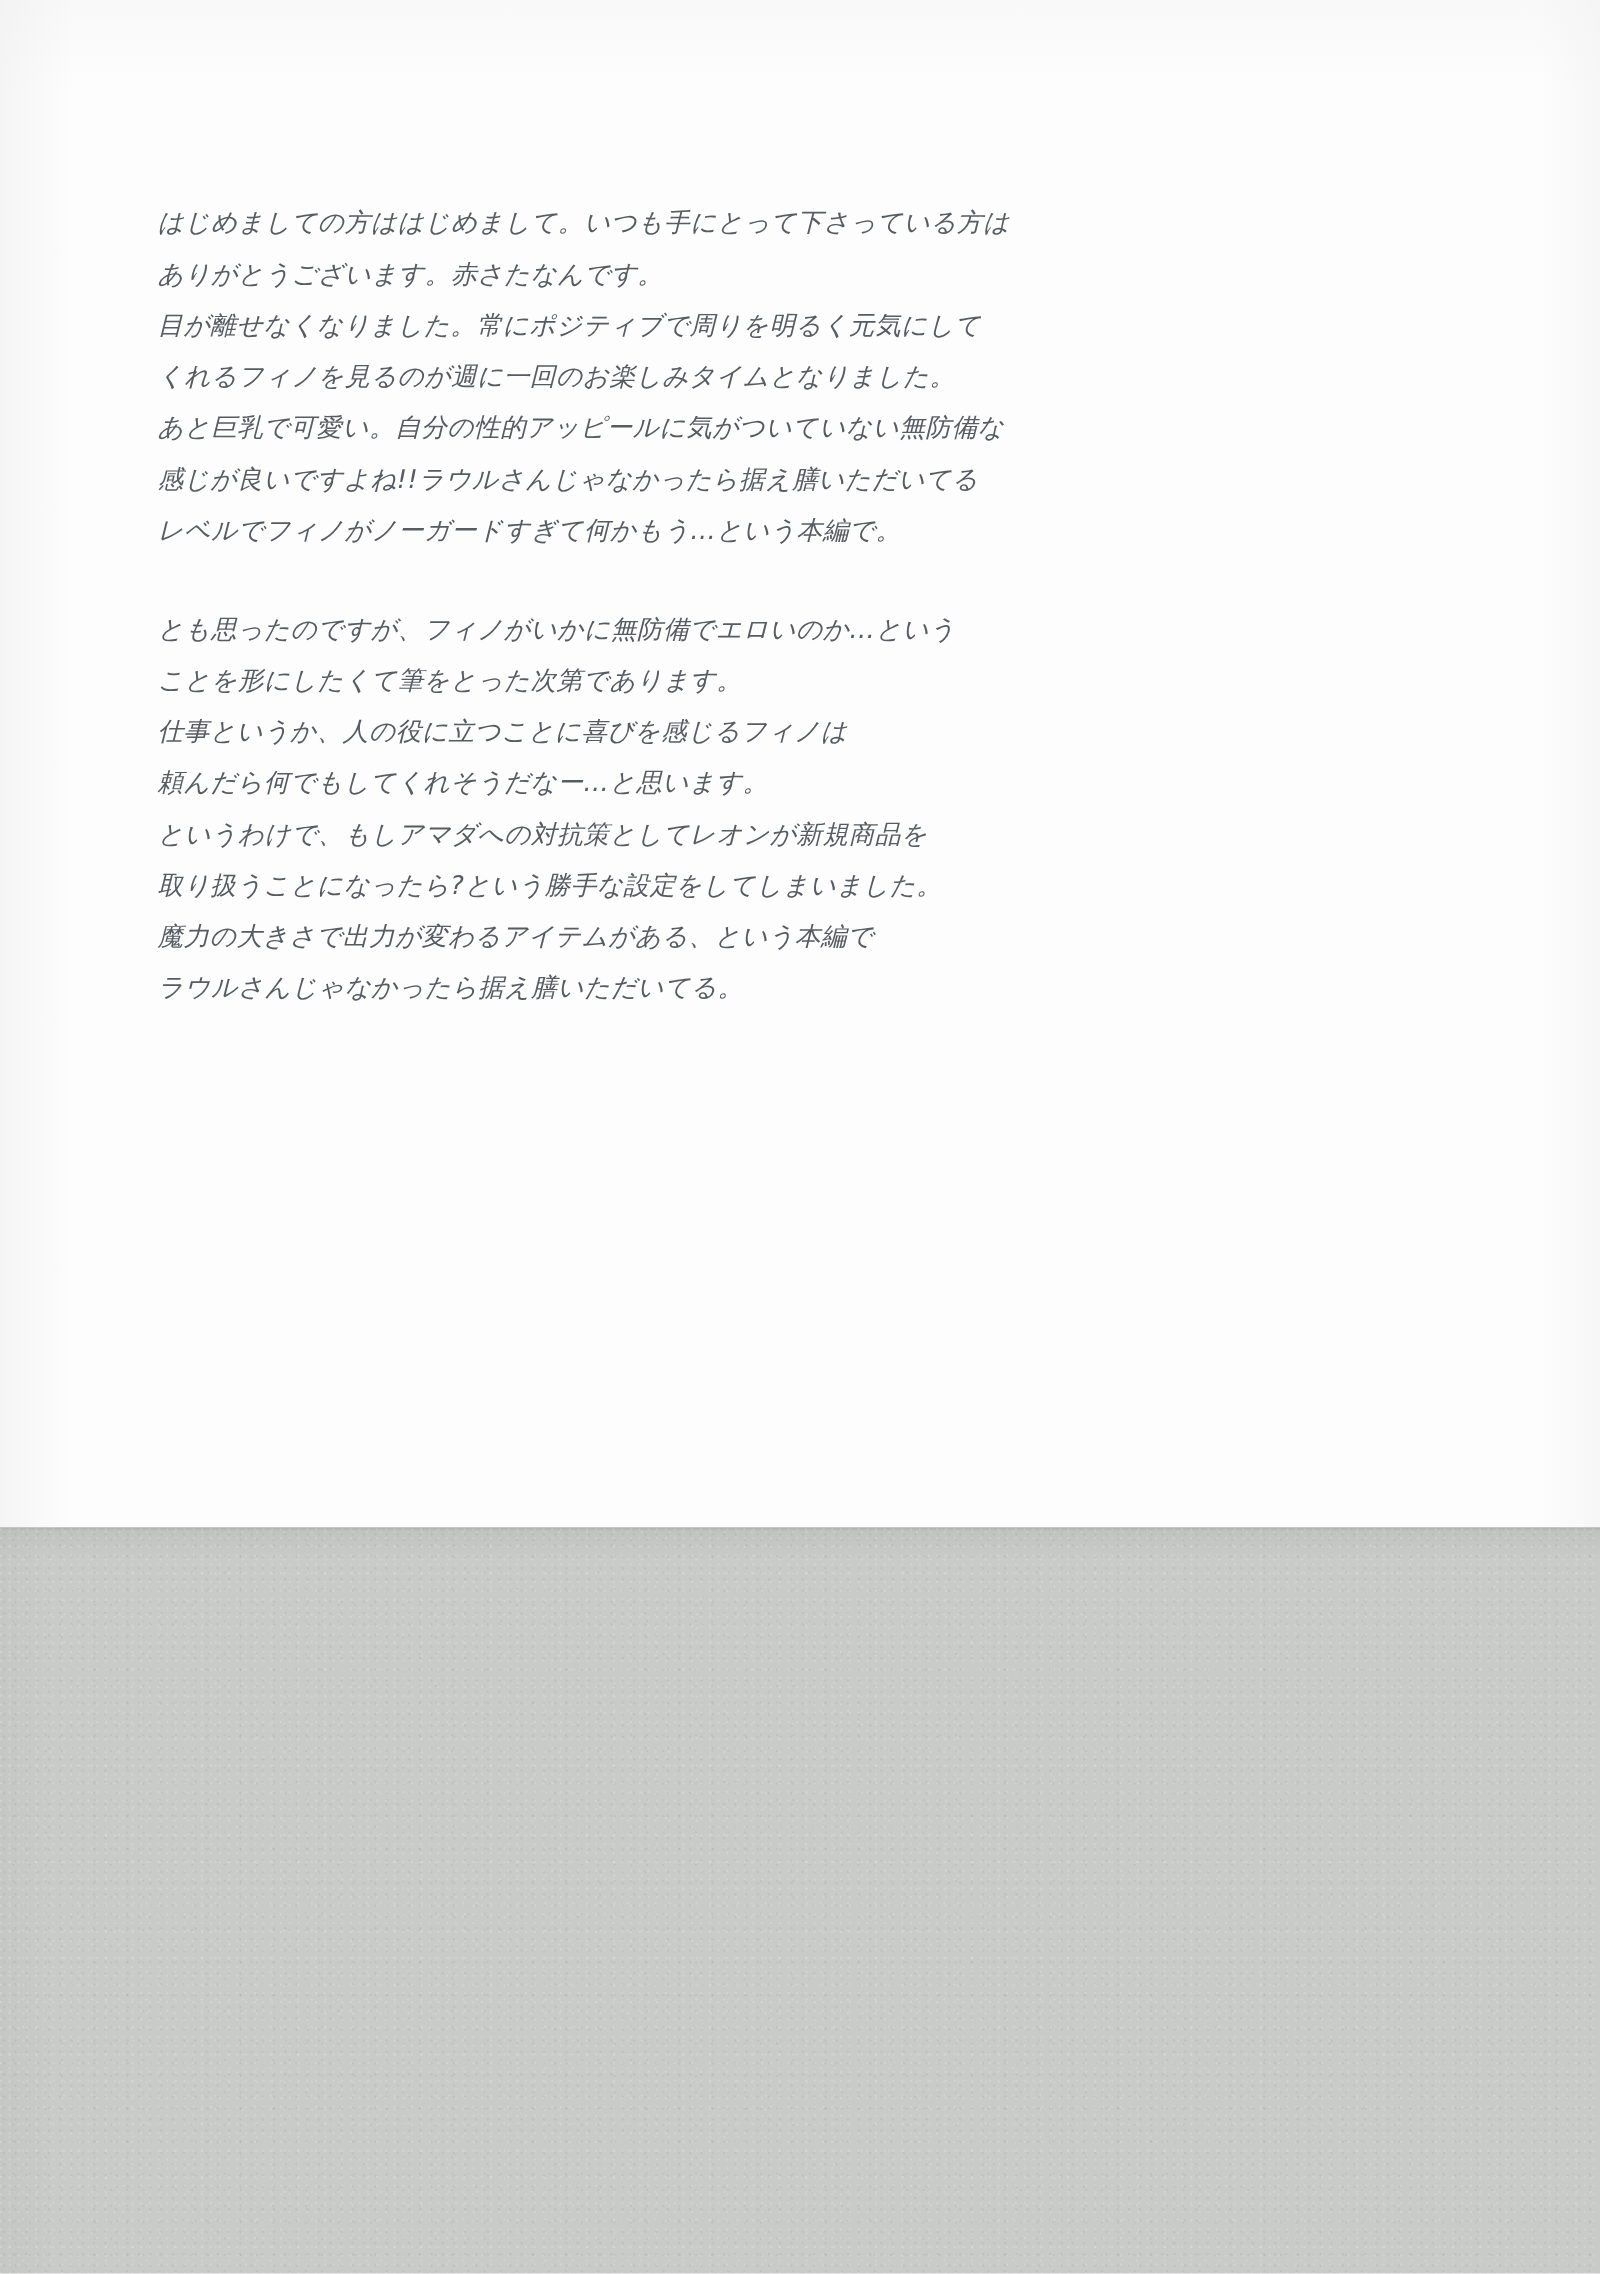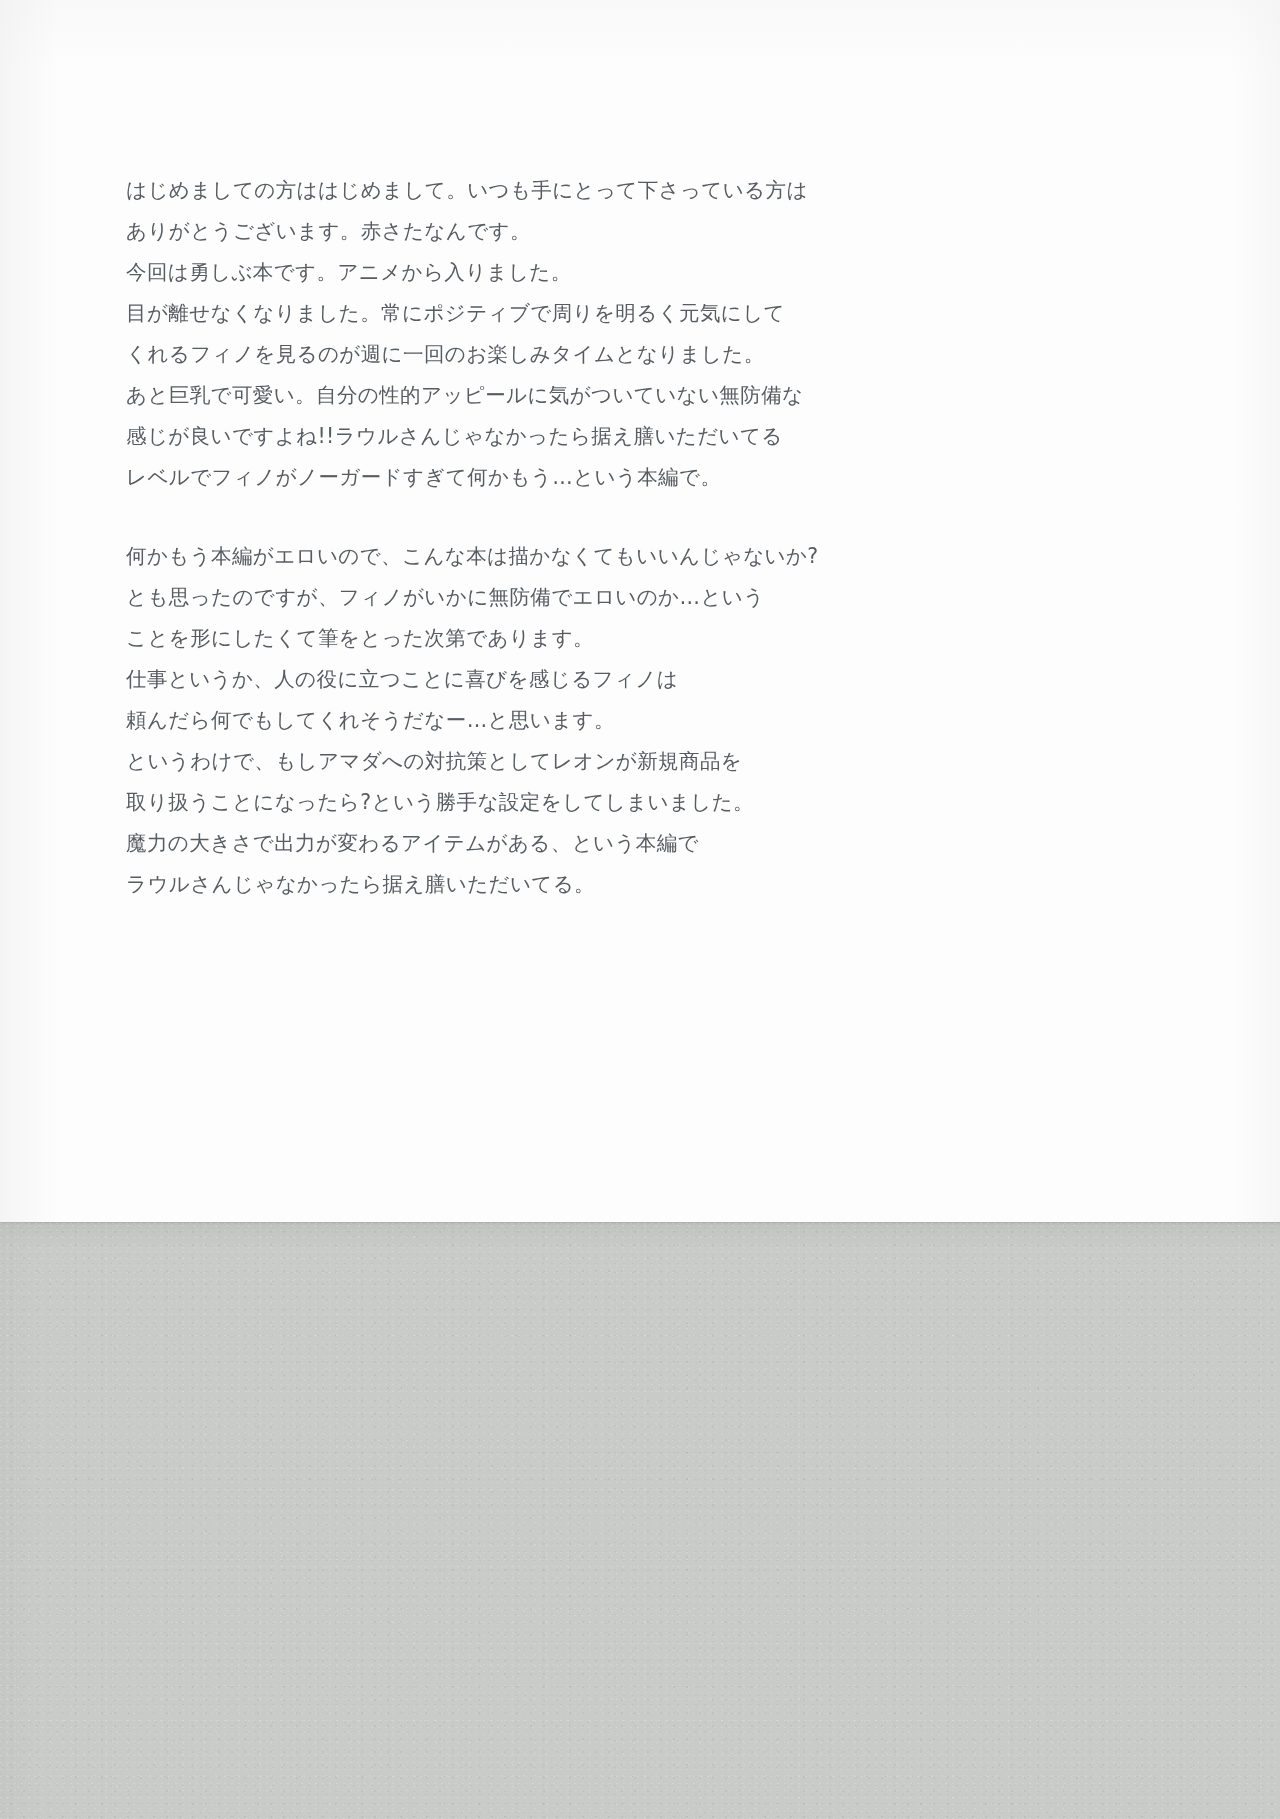--- a/index.html
+++ b/index.html
@@ -38,21 +38,22 @@
 
   
   .afterword {
     position: absolute;
     left: 126px;
     top: 158px;
     width: 980px;
   }
 
   .para {
-    margin: 12px 0 38px 0;
+    margin: 0 0 38px 0;
+    font-style: italic;
   }
   .para:last-child {
     margin-bottom: 0;
   }
 
   .line {
     display: block;
     color: #4a4f55;
     font-size: 20.5px;
     line-height: 41px;
@@ -98,30 +99,28 @@
 <body>
 
 <div class="page">
   <div class="page-tone"></div>
 
   <div class="afterword">
 
     <div class="para">
       <span class="line">はじめましての方ははじめまして。いつも手にとって下さっている方は</span>
       <span class="line">ありがとうございます。赤さたなんです。</span>
-      <span class="line">今回は勇しぶ本です。アニメから入りました。</span>
       <span class="line">目が離せなくなりました。常にポジティブで周りを明るく元気にして</span>
       <span class="line">くれるフィノを見るのが週に一回のお楽しみタイムとなりました。</span>
       <span class="line">あと巨乳で可愛い。自分の性的アッピールに気がついていない無防備な</span>
       <span class="line">感じが良いですよね!!ラウルさんじゃなかったら据え膳いただいてる</span>
       <span class="line">レベルでフィノがノーガードすぎて何かもう…という本編で。</span>
     </div>
 
     <div class="para">
-      <span class="line">何かもう本編がエロいので、こんな本は描かなくてもいいんじゃないか?</span>
       <span class="line">とも思ったのですが、フィノがいかに無防備でエロいのか…という</span>
       <span class="line">ことを形にしたくて筆をとった次第であります。</span>
       <span class="line">仕事というか、人の役に立つことに喜びを感じるフィノは</span>
       <span class="line">頼んだら何でもしてくれそうだなー…と思います。</span>
       <span class="line">というわけで、もしアマダへの対抗策としてレオンが新規商品を</span>
       <span class="line">取り扱うことになったら?という勝手な設定をしてしまいました。</span>
       <span class="line">魔力の大きさで出力が変わるアイテムがある、という本編で</span>
       <span class="line">ラウルさんじゃなかったら据え膳いただいてる。</span>
     </div>
 

